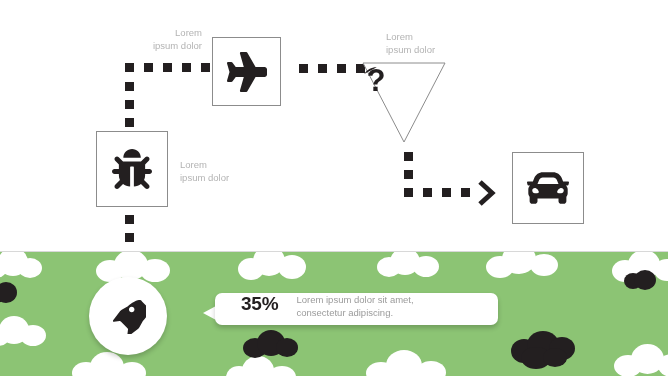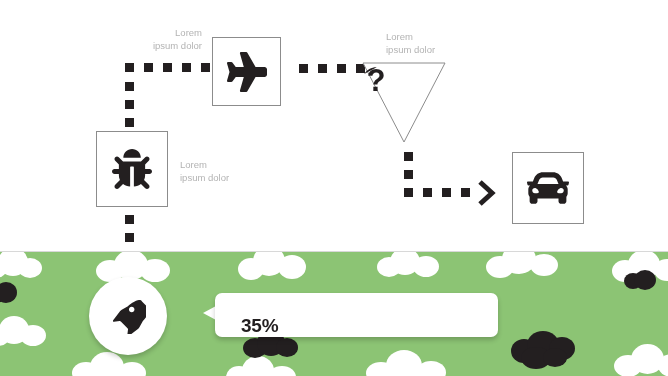--- a/index.html
+++ b/index.html
@@ -105,26 +105,26 @@
     align-items: center;
     justify-content: center;
   }
 
   
   .callout {
     position: absolute;
     left: 215px;
     top: 293px;
     width: 283px;
-    height: 44px;
+    height: 32px;
     background: #ffffff;
     border-radius: 7px;
     box-shadow: 0 3px 5px rgba(0,0,0,0.20);
     display: flex;
-    align-items: flex-end;
+    align-items: flex-start;
     box-sizing: border-box;
     padding-left: 26px;
   }
   .callout-tail {
     position: absolute;
     left: 203px;
     top: 306px;
     width: 0; height: 0;
     border-top: 7px solid transparent;
     border-bottom: 7px solid transparent;
@@ -329,17 +329,19 @@
 
   <div class="rocket-badge">
     <svg width="36" height="36" viewBox="0 0 512 512">
       <path fill="#231f20" d="M505.12 19.09c-1.83-12.79-9.39-20.33-22.18-22.17C462.94-6.02 422.44-.83 370.2 23.95c-46.45 22.04-84.29 52.47-109.01 78.84L153.6 162.82c-11.84 6.62-22.09 15.5-30.14 26.1L4.5 347.61c-8.39 11.17.55 26.83 14.36 25.14l97.46-11.93c8.13-1 16.16 2.2 21.4 8.51l115.95 115.95c6.31 5.24 9.51 13.27 8.51 21.4l-11.93 97.46c-1.69 13.81 13.97 22.75 25.14 14.36l158.69-119.96c10.6-8.05 19.48-18.3 26.1-30.14l60.03-107.59c26.37-24.72 56.8-62.56 78.84-109.01 24.78-52.24 29.97-92.74 26.07-112.71zM360.25 192.01c-18.75 18.75-49.14 18.75-67.88 0-18.75-18.75-18.75-49.14 0-67.88 18.75-18.75 49.14-18.75 67.88 0 18.75 18.74 18.75 49.13 0 67.88z" transform="scale(0.82) translate(50,40)"></path>
     </svg>
   </div>
 
   <div class="callout-tail"></div>
   <div class="callout">
     <span class="pct">35%</span>
+    <span class="callout-text">Lorem ipsum dolor sit amet,
+consectetur adipiscing.</span>
   </div>
 
   <div class="page-num">19</div>
 
 </div>
 
 </body></html>

